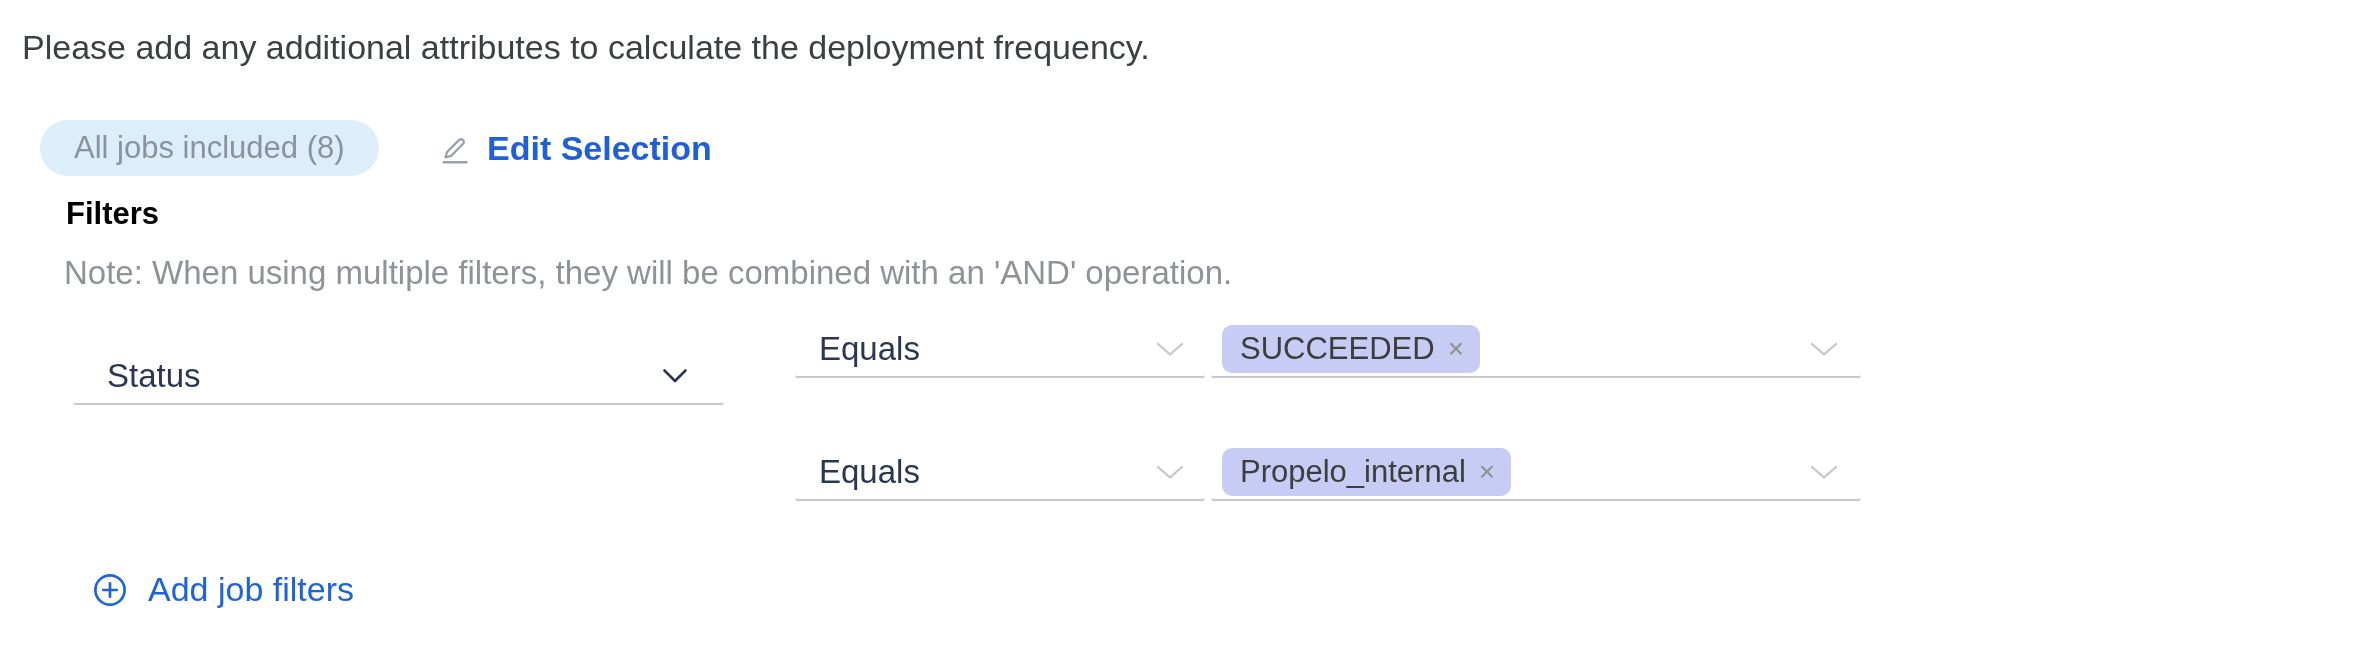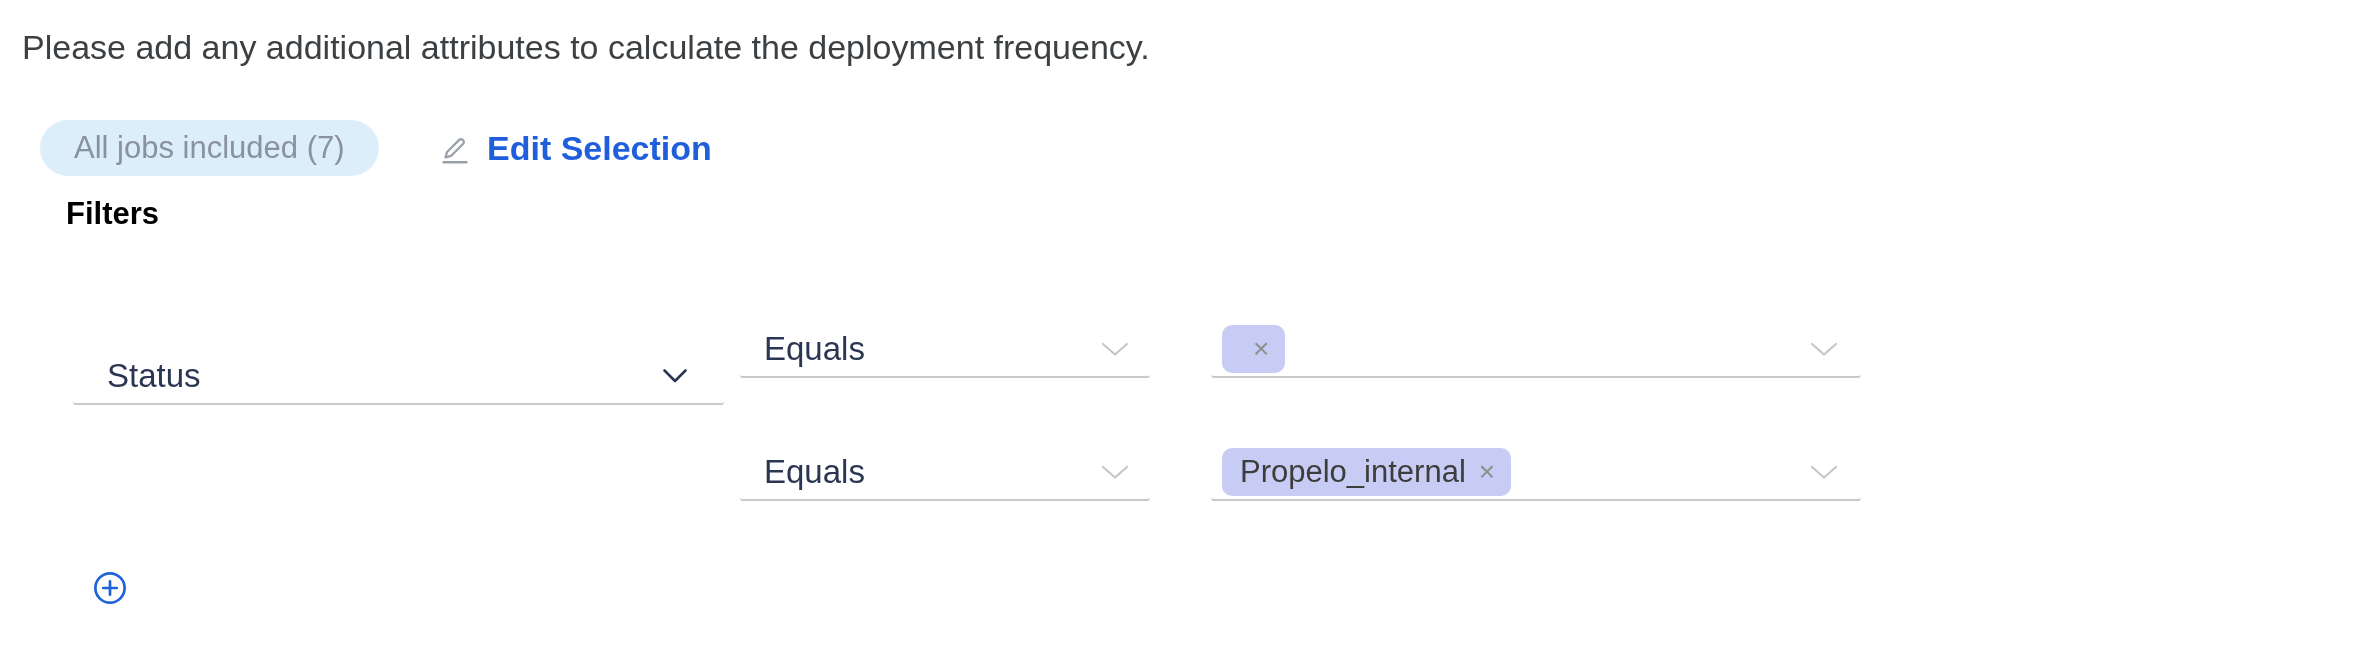--- a/index.html
+++ b/index.html
@@ -91,21 +91,21 @@
     border-bottom: 2px solid #c6c9cc;
     border-radius: 0 0 3px 3px;
     cursor: pointer;
   }
   .select .sel-label {
     font-size: 33px;
     color: #2a3652;
     white-space: nowrap;
   }
   .select-attr  { left: 73px;   width: 651px; padding: 0 36px 0 34px; margin-top: 27px; }
-  .select-op    { left: 740px;  width: 410px; padding: 0 20px 0 24px; }
+  .select-op    { left: 795px;  width: 410px; padding: 0 20px 0 24px; }
   .select-value { left: 1211px; width: 650px; padding: 0 22px 0 11px; }
 
   .tag {
     display: inline-flex;
     align-items: center;
     height: 48px;
     padding: 0 16px 0 18px;
     border-radius: 10px;
     background: #c6ccf3;
     white-space: nowrap;
@@ -154,53 +154,55 @@
   .icon-svg { display: block; }
 </style>
 </head>
 <body>
 
 <div class="page">
 
   <p class="instruction">Please add any additional attributes to calculate the deployment frequency.</p>
 
   <div class="jobs-row">
-    <span class="pill">All jobs included (7)</span>
+    <span class="pill">All jobs included (8)</span>
     <a class="edit-link">
       <span>
         <svg class="icon-svg" width="34" height="34" viewBox="0 0 30 30" fill="none">
           <path d="M8 18.5 L18.7 7.8 a2.1 2.1 0 0 1 3 0 l0.5 0.5 a2.1 2.1 0 0 1 0 3 L11.5 22 L6.6 23.2 L8 18.5 Z" stroke="#9aa0aa" stroke-width="2" stroke-linejoin="round"></path>
           <path d="M5 27.6 H25" stroke="#9aa0aa" stroke-width="2.2" stroke-linecap="round"></path>
         </svg>
       </span>
       <span class="label">Edit Selection</span>
     </a>
   </div>
 
   <h3 class="filters-heading">Filters</h3>
+  <p class="filters-note">Note: When using multiple filters, they will be combined with an 'AND' operation.</p>
 
   <div class="filter-row row-0">
     <div class="select select-attr">
       <span class="sel-label">Status</span>
       <span>
         <svg class="icon-svg" width="26" height="16" viewBox="0 0 26 16" fill="none">
           <path d="M2.5 2.5 L13 13 L23.5 2.5" stroke="#2a3652" stroke-width="2.6" stroke-linecap="round" stroke-linejoin="round"></path>
         </svg>
       </span>
     </div>
     <div class="select select-op">
       <span class="sel-label">Equals</span>
       <span>
         <svg class="icon-svg" width="30" height="16" viewBox="0 0 30 16" fill="none">
           <path d="M3 3 L15 13.5 L27 3" stroke="#c6c6c6" stroke-width="2.2" stroke-linecap="round" stroke-linejoin="round"></path>
         </svg>
       </span>
     </div>
     <div class="select select-value">
       <span class="tag">
+        <span class="tag-label">SUCCEEDED</span>
         <span class="tag-x">×</span>
       </span>
       <span>
         <svg class="icon-svg" width="30" height="16" viewBox="0 0 30 16" fill="none">
           <path d="M3 3 L15 13.5 L27 3" stroke="#c6c6c6" stroke-width="2.2" stroke-linecap="round" stroke-linejoin="round"></path>
         </svg>
       </span>
     </div>
     <button class="trash-btn">
       <span>
@@ -244,15 +246,16 @@
     </button>
   </div>
 
   <a class="add-link">
     <span>
       <svg class="icon-svg" width="36" height="36" viewBox="0 0 32 32" fill="none">
         <circle cx="16" cy="16" r="13" stroke="#1e63d9" stroke-width="2.4"></circle>
         <path d="M16 10 V22 M10 16 H22" stroke="#1e63d9" stroke-width="2.4" stroke-linecap="round"></path>
       </svg>
     </span>
+    <span class="label">Add job filters</span>
   </a>
 
 </div>
 
 </body></html>

